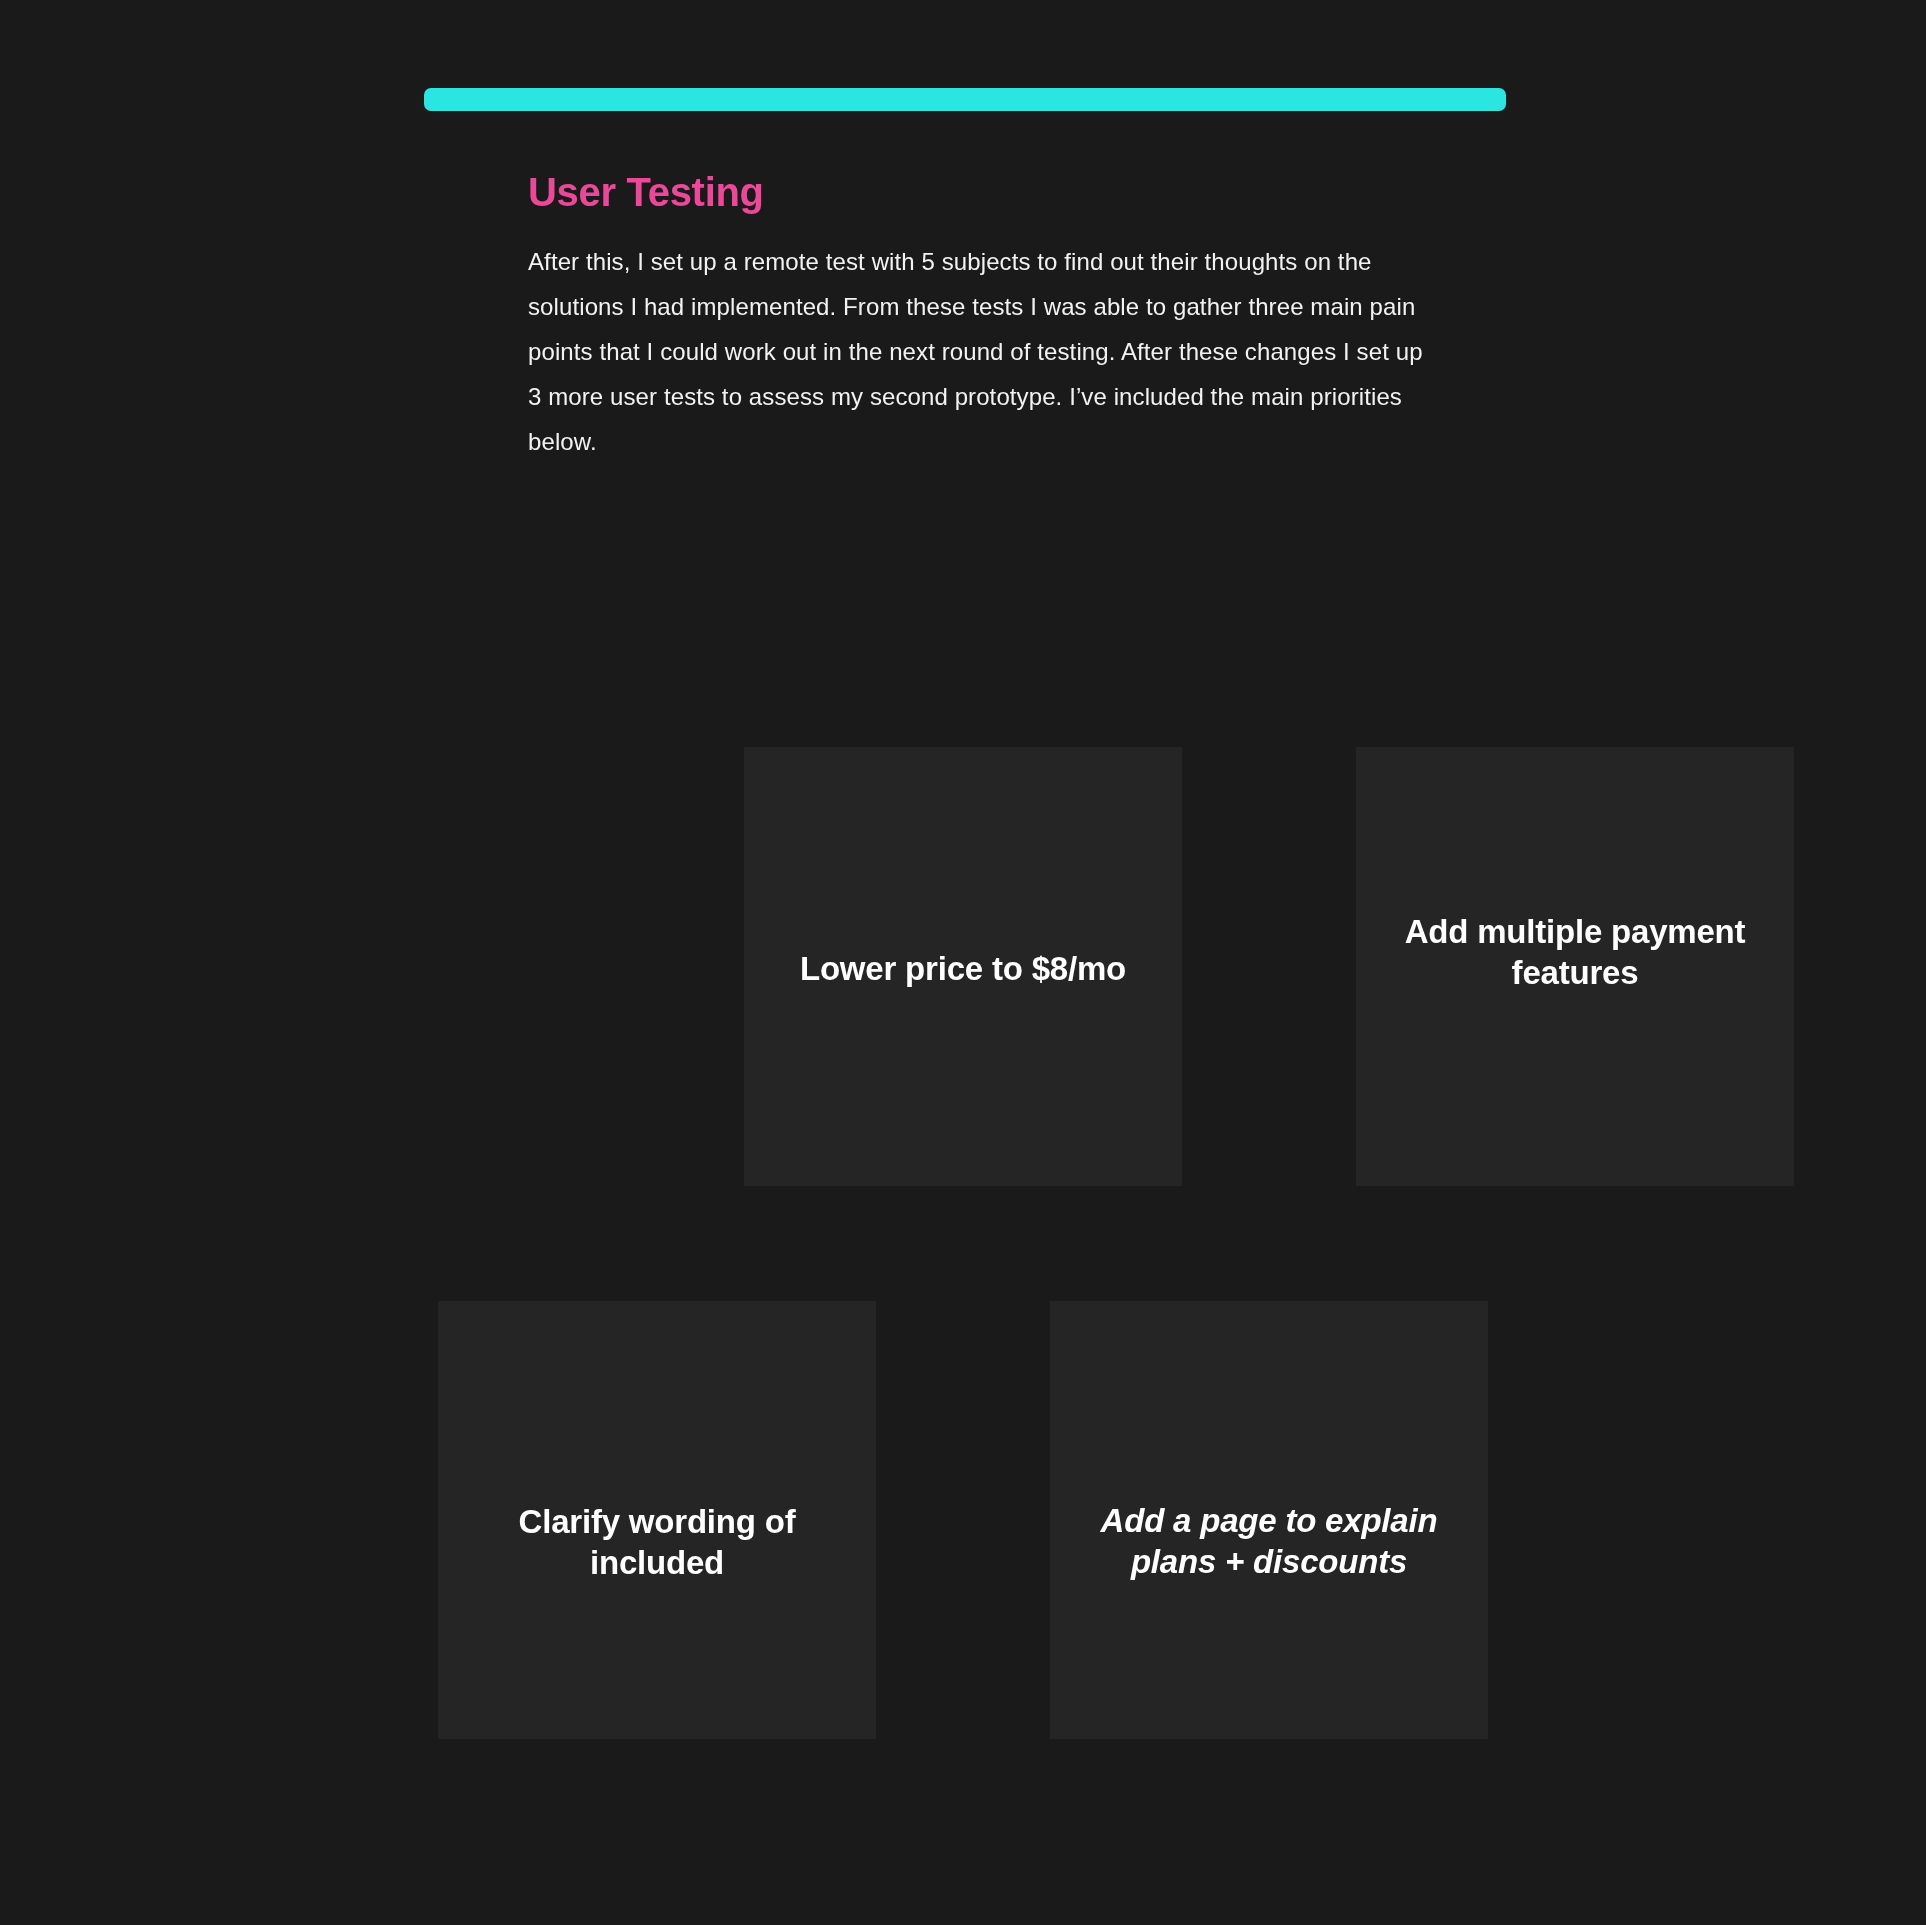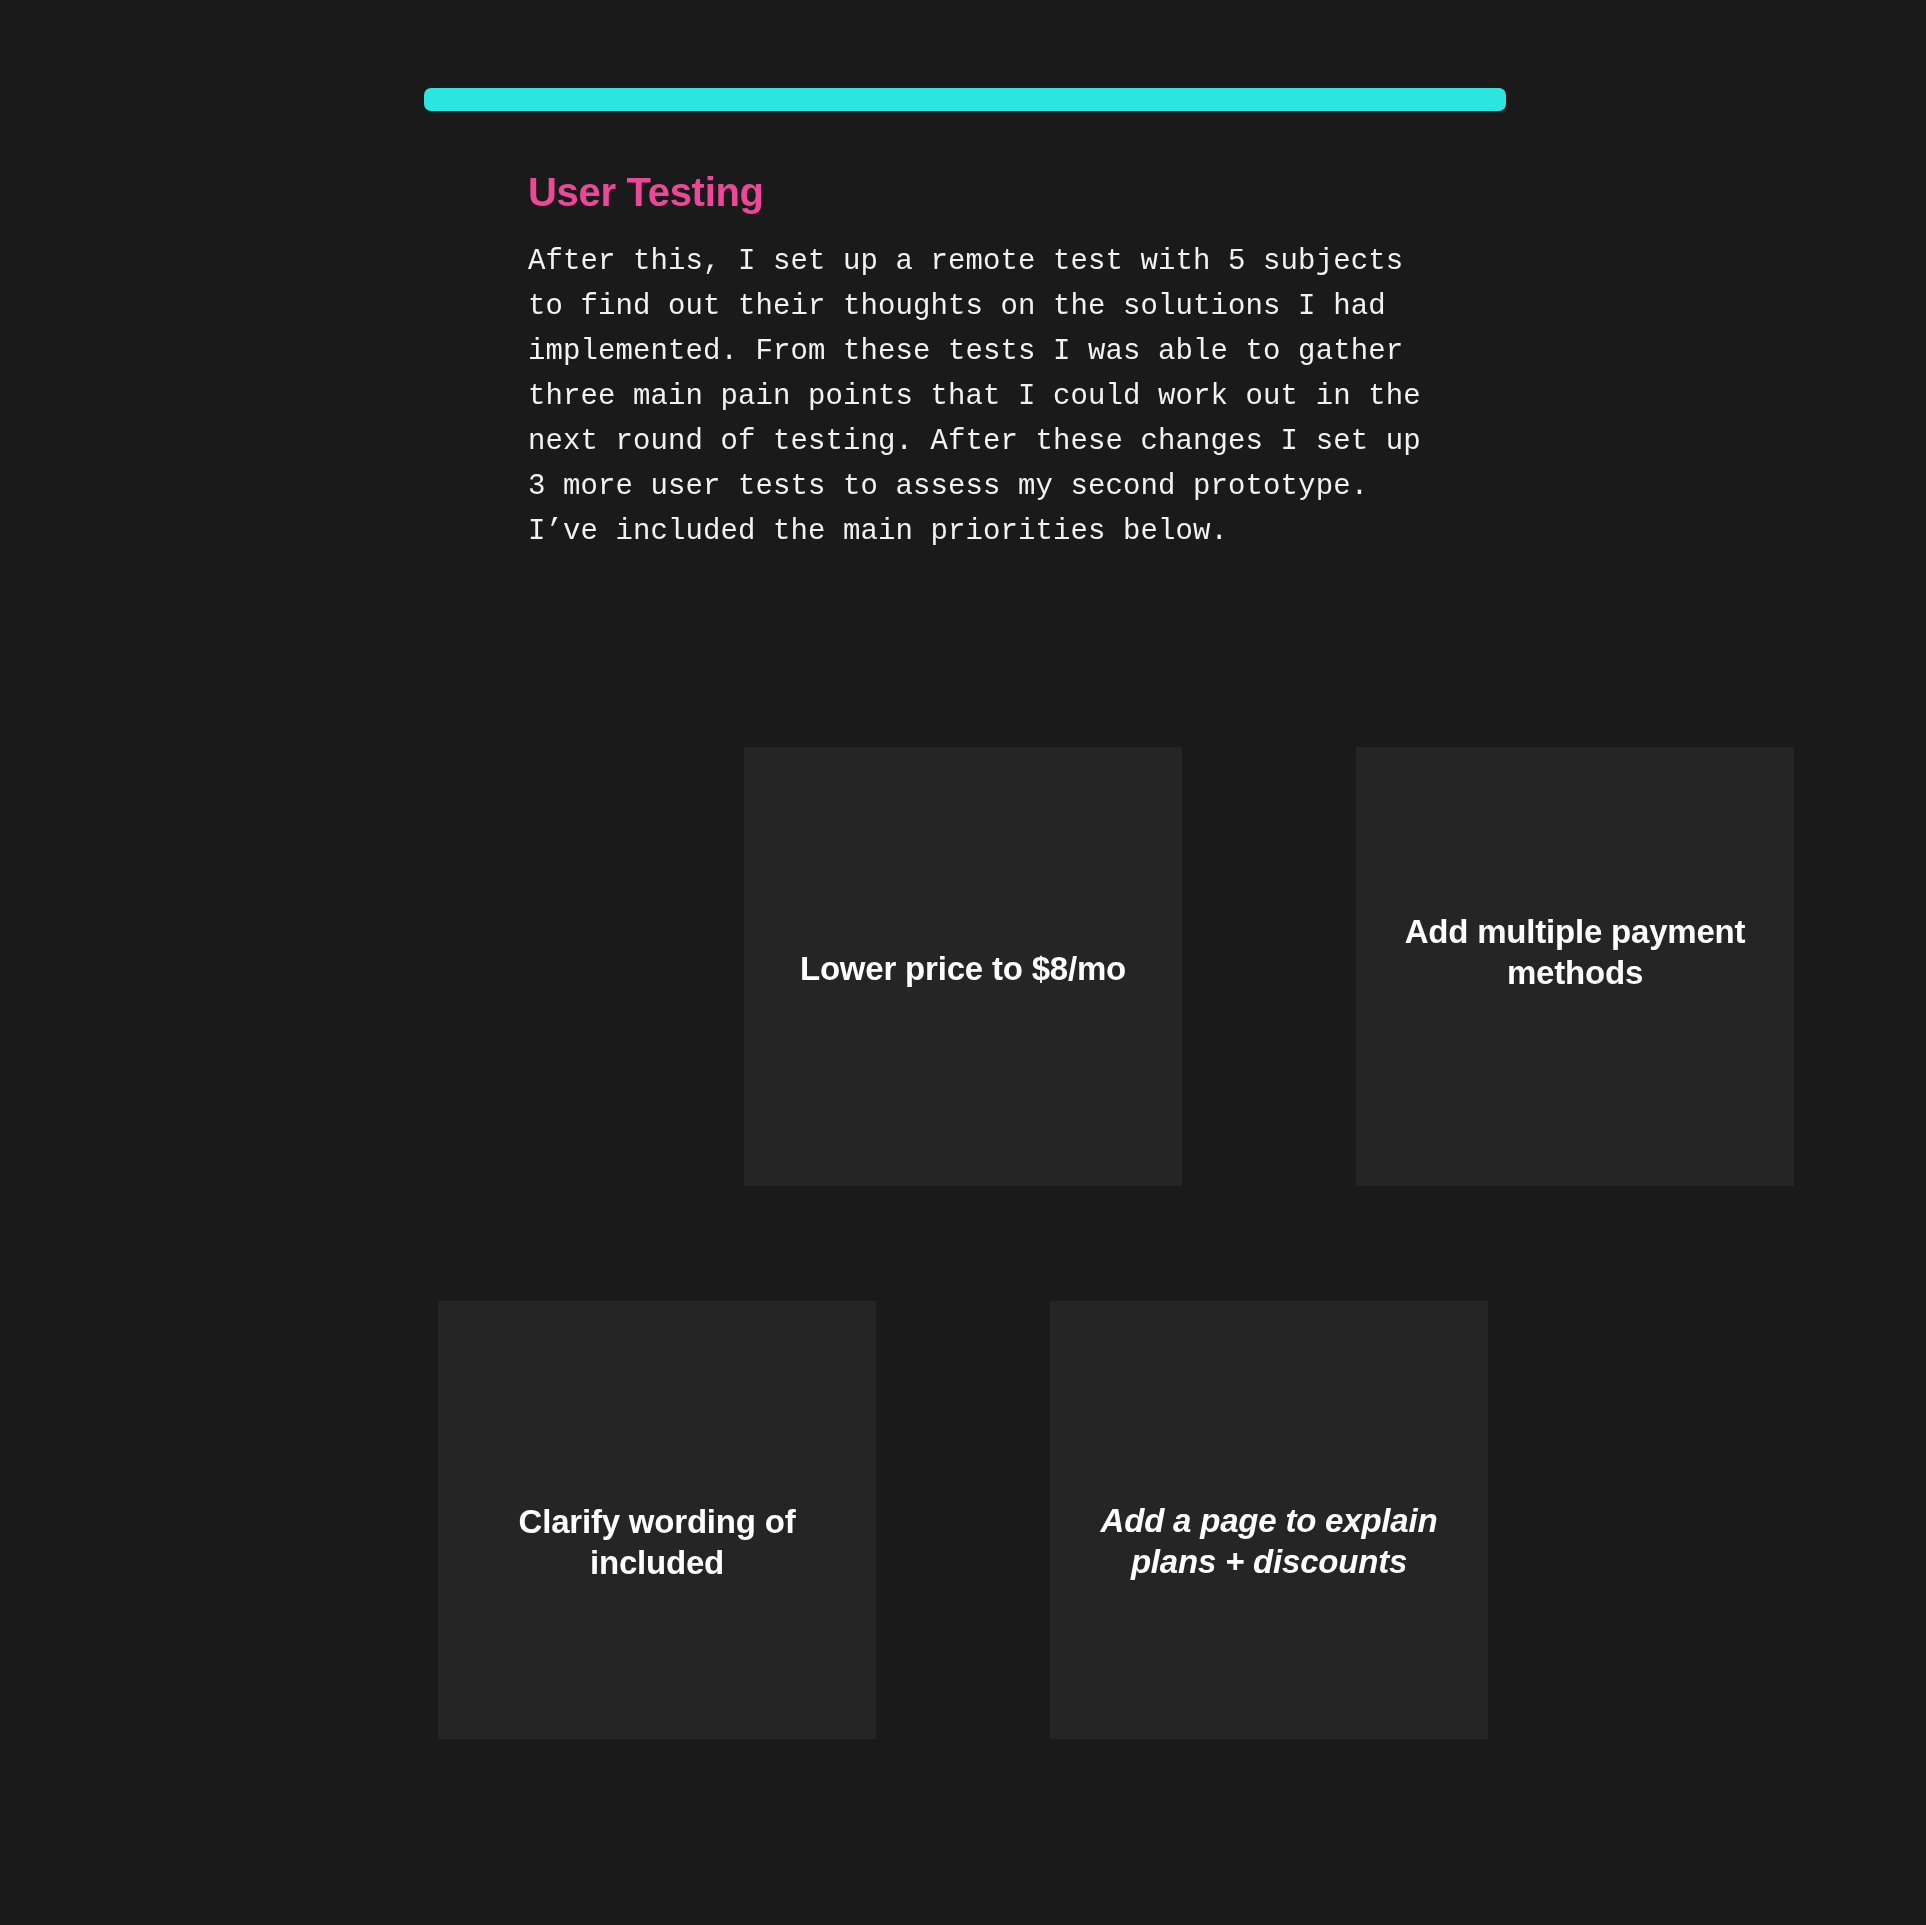--- a/index.html
+++ b/index.html
@@ -45,27 +45,26 @@
     font-size: 40px;
     font-weight: 700;
     line-height: 1.08;
     color: #ec4899;
     letter-spacing: -0.3px;
   }
 
   .section-body {
     margin: 0;
     margin-top: 25px;
-    font-size: 29px;
+    font-size: 24px;
     font-weight: 400;
     line-height: 45px;
     color: #f2f2f2;
     max-width: 898px;
     letter-spacing: 0.1px;
-    font-family: Liberation Mono, monospace;
   }
 
   
   .card {
     position: absolute;
     background: #252525;
     display: flex;
     align-items: center;
     justify-content: center;
     box-sizing: border-box;
@@ -109,21 +108,21 @@
     <h1 class="section-title">User Testing</h1>
     <p class="section-body">After this, I set up a remote test with 5 subjects to find out their thoughts on the solutions I had implemented. From these tests I was able to gather three main pain points that I could work out in the next round of testing. After these changes I set up 3 more user tests to assess my second prototype. I’ve included the main priorities below.</p>
   </div>
 
 
   <div class="card card-2">
     <span class="card-label">Lower price to $8/mo</span>
   </div>
 
   <div class="card card-3">
-    <span class="card-label">Add multiple payment methods</span>
+    <span class="card-label">Add multiple payment features</span>
   </div>
 
   <div class="card card-4">
     <span class="card-label">Clarify wording of included</span>
   </div>
 
   <div class="card card-5">
     <span class="card-label">Add a page to explain plans + discounts</span>
   </div>
 

